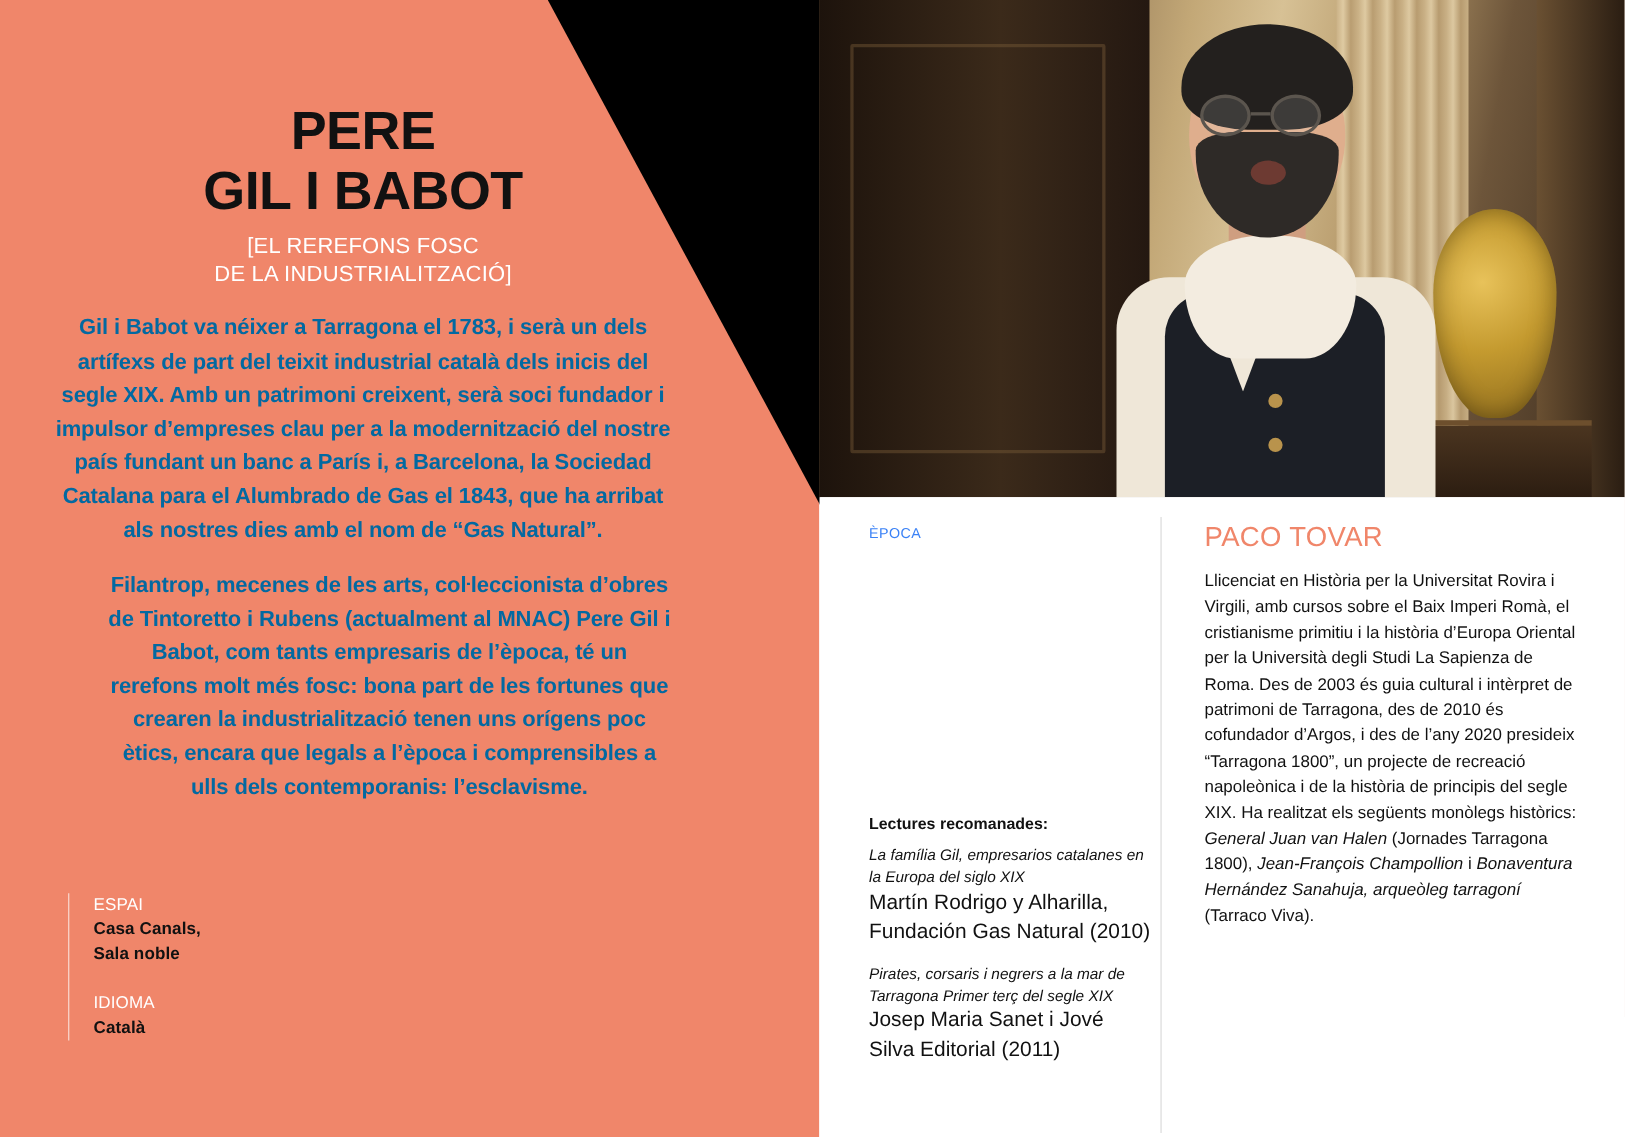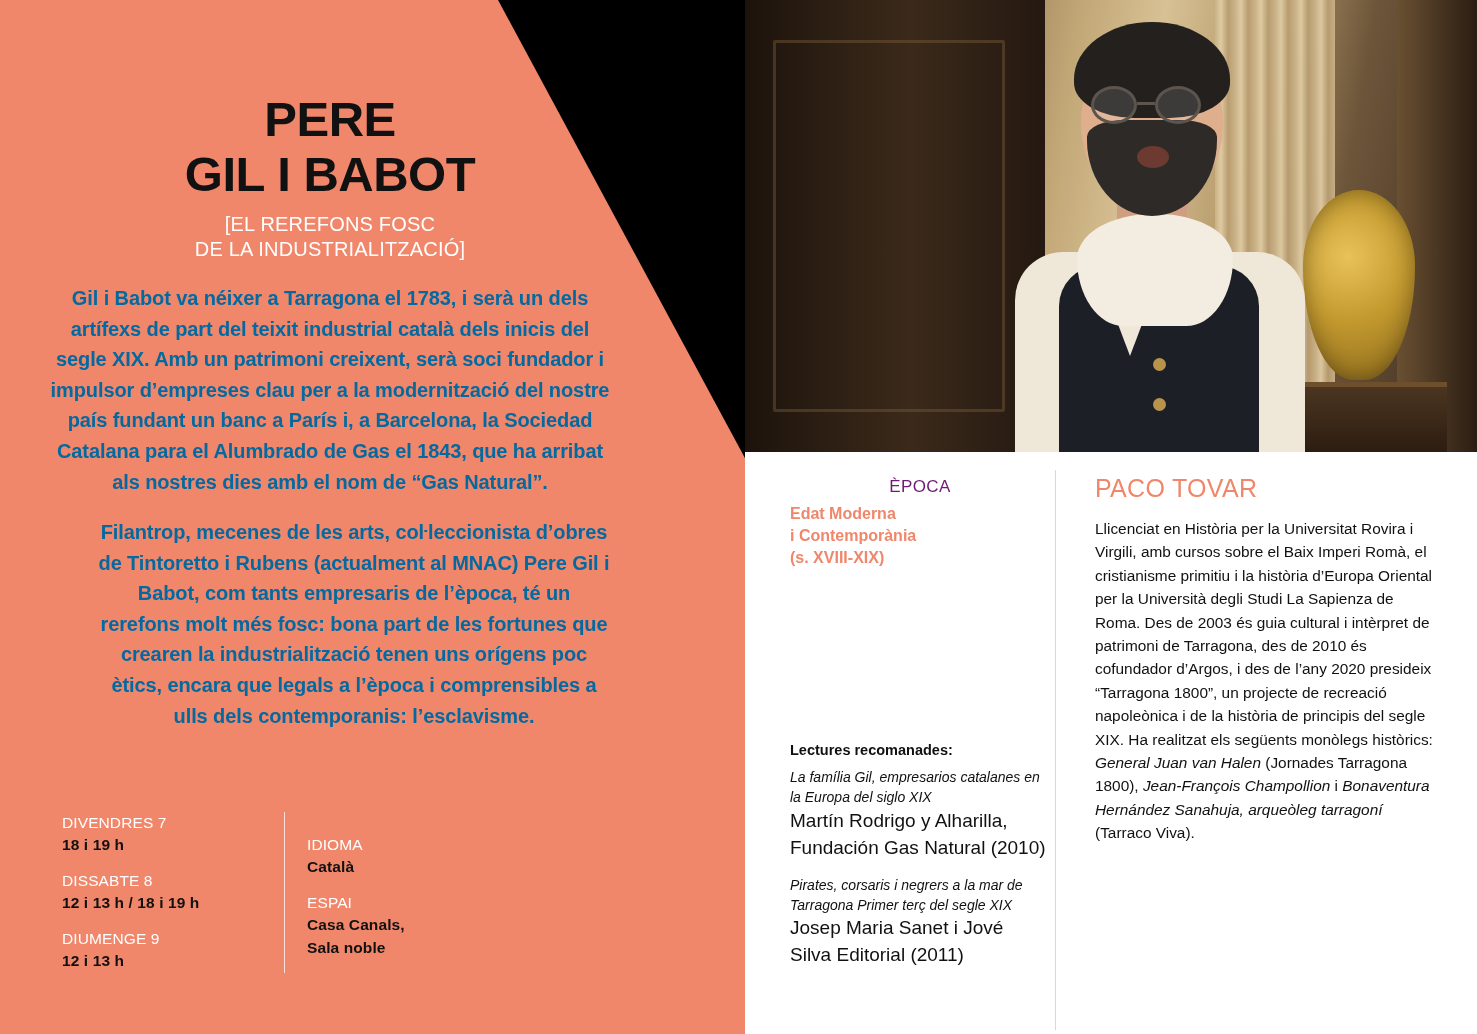--- a/index.html
+++ b/index.html
@@ -212,23 +212,22 @@
   
   .right-lower {
     position: absolute;
     left: 745px; top: 452px;
     width: 732px; height: 582px;
     background: #ffffff;
     z-index: 4;
   }
   .epoca-block { position: absolute; left: 45px; top: 25px; width: 260px; }
   .epoca-label {
-    font-size: 17px; color: #701a75; letter-spacing: 0.4px; font-weight: 400;
+    font-size: 13px; color: #3b82f6; letter-spacing: 0.4px; font-weight: 400;
     margin-bottom: 6px;
-    text-align: center;
   }
   .epoca-value {
     font-size: 16px; line-height: 1.38; font-weight: 700; color: #f0866a;
   }
 
   .lectures-block { position: absolute; left: 45px; top: 290px; width: 258px; }
   .lectures-title {
     font-size: 14.5px; font-weight: 700; color: #111111; margin-bottom: 10px;
   }
   .lect-entry { margin-bottom: 14px; }
@@ -269,43 +268,29 @@
     </div>
     <div class="subtitle">
       <div>[EL REREFONS FOSC</div>
       <div>DE LA INDUSTRIALITZACIÓ]</div>
     </div>
     <p class="body-par">Gil i Babot va néixer a Tarragona el 1783, i serà un dels artífexs de part del teixit industrial català dels inicis del segle XIX. Amb un patrimoni creixent, serà soci fundador i impulsor d’empreses clau per a la modernització del nostre país fundant un banc a París i, a Barcelona, la Sociedad Catalana para el Alumbrado de Gas el 1843, que ha arribat als nostres dies amb el nom de “Gas Natural”.</p>
     <p class="body-par">Filantrop, mecenes de les arts, coŀleccionista d’obres de Tintoretto i Rubens (actualment al MNAC) Pere Gil i Babot, com tants empresaris de l’època, té un rerefons molt més fosc: bona part de les fortunes que crearen la industrialització tenen uns orígens poc ètics, encara que legals a l’època i comprensibles a ulls dels contemporanis: l’esclavisme.</p>
   </div>
 
   <div class="schedule">
-    <div class="sched-col-1">
-      <div class="sched-group">
-        <div class="sched-label">DIVENDRES 7</div>
-        <div class="sched-value">18 i 19 h</div>
-      </div>
-      <div class="sched-group">
-        <div class="sched-label">DISSABTE 8</div>
-        <div class="sched-value">12 i 13 h / 18 i 19 h</div>
-      </div>
-      <div class="sched-group">
-        <div class="sched-label">DIUMENGE 9</div>
-        <div class="sched-value">12 i 13 h</div>
-      </div>
-    </div>
     <div class="sched-col-2">
-      <div class="sched-group" style="margin-top:22px;">
-        <div class="sched-label">IDIOMA</div>
-        <div class="sched-value">Català</div>
-      </div>
       <div class="sched-group">
         <div class="sched-label">ESPAI</div>
         <div class="sched-value">Casa Canals,</div>
         <div class="sched-value">Sala noble</div>
+      </div>
+      <div class="sched-group" style="margin-top:22px;">
+        <div class="sched-label">IDIOMA</div>
+        <div class="sched-value">Català</div>
       </div>
     </div>
   </div>
 
   <div class="photo">
     <div class="photo-inner">
       <div class="ph-wall"></div>
       <div class="ph-door"></div>
       <div class="ph-column"></div>
       <div class="ph-frame2"></div>
@@ -325,25 +310,20 @@
         <div class="ph-glass-r"></div>
         <div class="ph-glass-bridge"></div>
       </div>
     </div>
   </div>
 
   <div class="right-lower">
 
     <div class="epoca-block">
       <div class="epoca-label">ÈPOCA</div>
-      <div class="epoca-value">
-        <div>Edat Moderna</div>
-        <div>i Contemporània</div>
-        <div>(s. XVIII-XIX)</div>
-      </div>
     </div>
 
     <div class="lectures-block">
       <div class="lectures-title">Lectures recomanades:</div>
       <div class="lect-entry">
         <div class="lect-it">La família Gil, empresarios catalanes en la Europa del siglo XIX</div>
         <div class="lect-pl">Martín Rodrigo y Alharilla, Fundación Gas Natural (2010)</div>
       </div>
       <div class="lect-entry">
         <div class="lect-it">Pirates, corsaris i negrers a la mar de Tarragona Primer terç del segle XIX</div>

